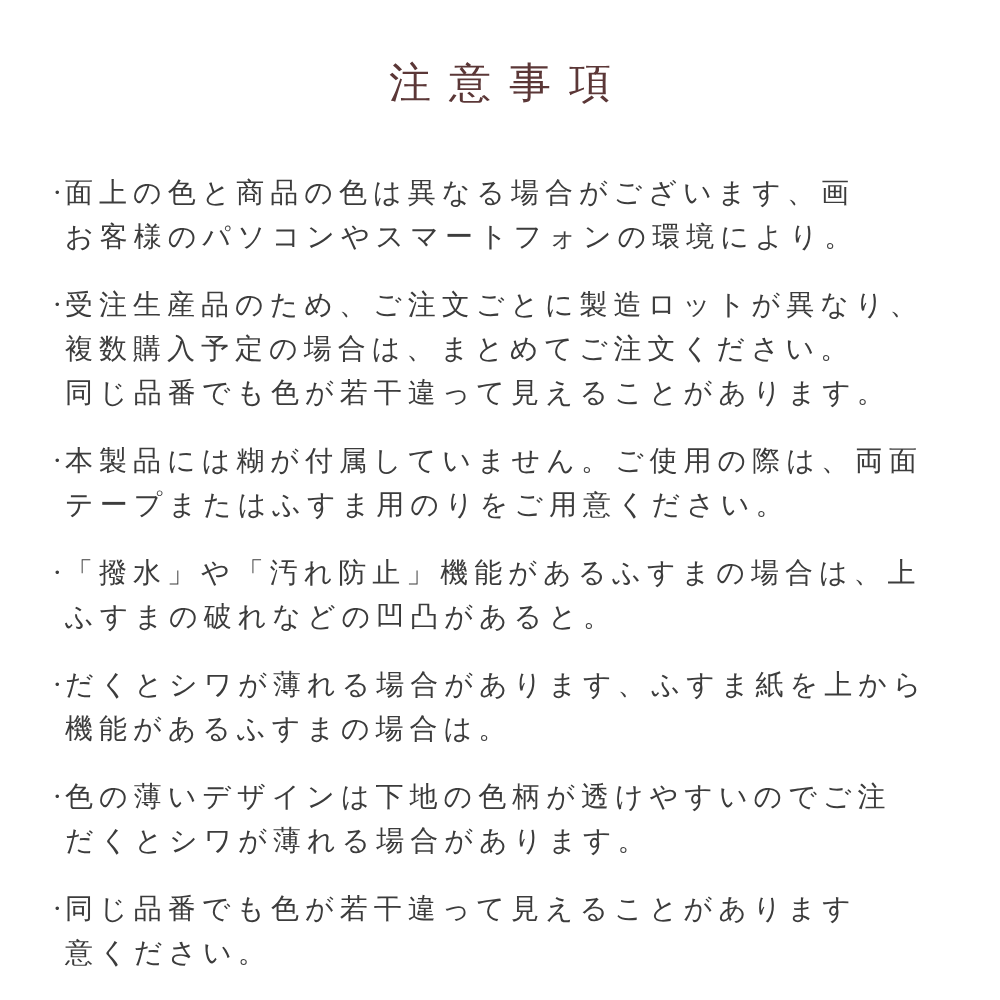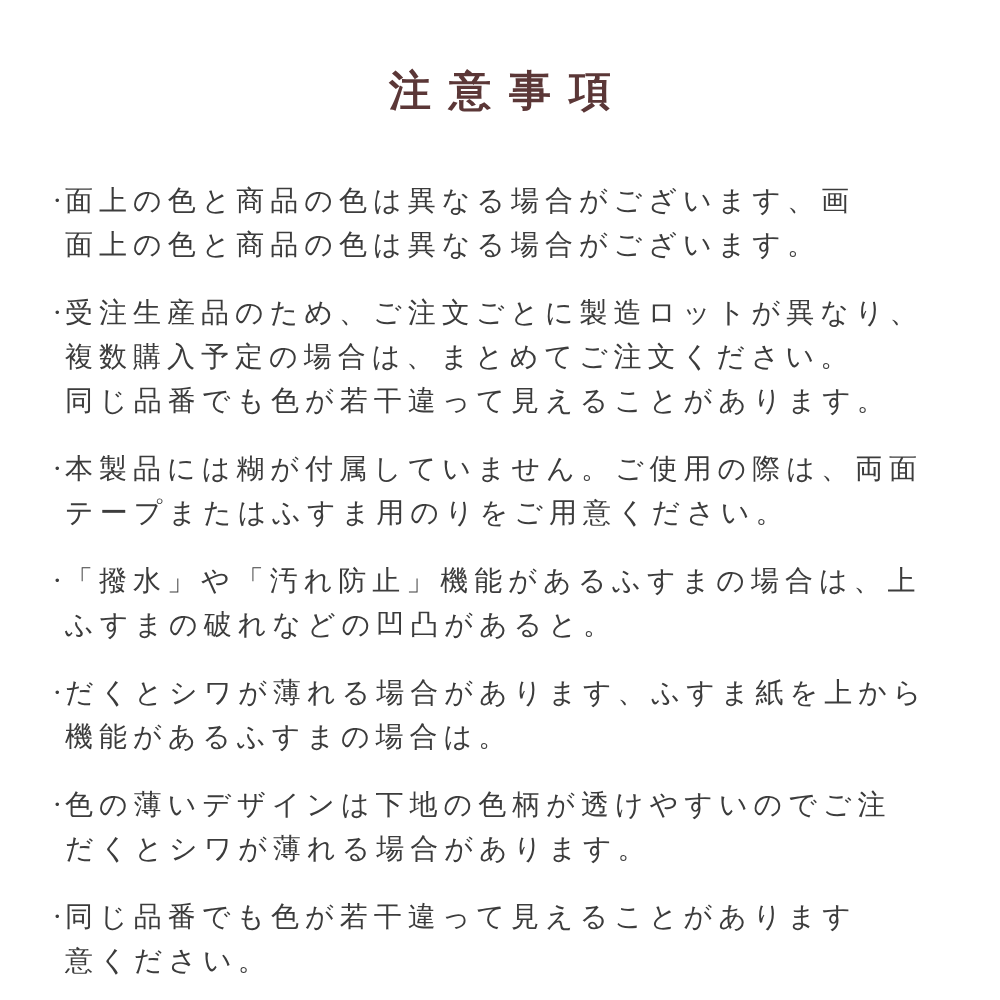--- a/index.html
+++ b/index.html
@@ -19,25 +19,25 @@
     box-sizing: border-box;
     width: 1000px;
     height: 1000px;
     padding: 45px 48px 0 48px;
     background: var(--bg-color, #ffffff);
   }
   .title {
     text-align: center;
     font-size: 42px;
     line-height: 60px;
-    font-weight: 700;
+    font-weight: 400;
     color: var(--title-color, #5b3737);
     letter-spacing: 18px;
     padding-left: 18px; 
-    margin: 16px 0 58px 0;
+    margin: 8px 0 58px 0;
   }
   .notes {
     font-size: 28px;
     font-weight: 300;
   }
   .note {
     position: relative;
     padding-left: 17px;
     margin: 0 0 24px 0;
   }
@@ -61,21 +61,21 @@
 
 <div class="page">
 
   <h1 class="title">注意事項</h1>
 
   <div class="notes">
 
     <div class="note">
       <span class="bullet">・</span>
       <div class="line">面上の色と商品の色は異なる場合がございます、画</div>
-      <div class="line">面上の色と商品の色は異なる場合がございます。</div>
+      <div class="line">お客様のパソコンやスマートフォンの環境により。</div>
     </div>
 
     <div class="note">
       <span class="bullet">・</span>
       <div class="line">受注生産品のため、ご注文ごとに製造ロットが異なり、</div>
       <div class="line">複数購入予定の場合は、まとめてご注文ください。</div>
       <div class="line">同じ品番でも色が若干違って見えることがあります。</div>
     </div>
 
     <div class="note">

